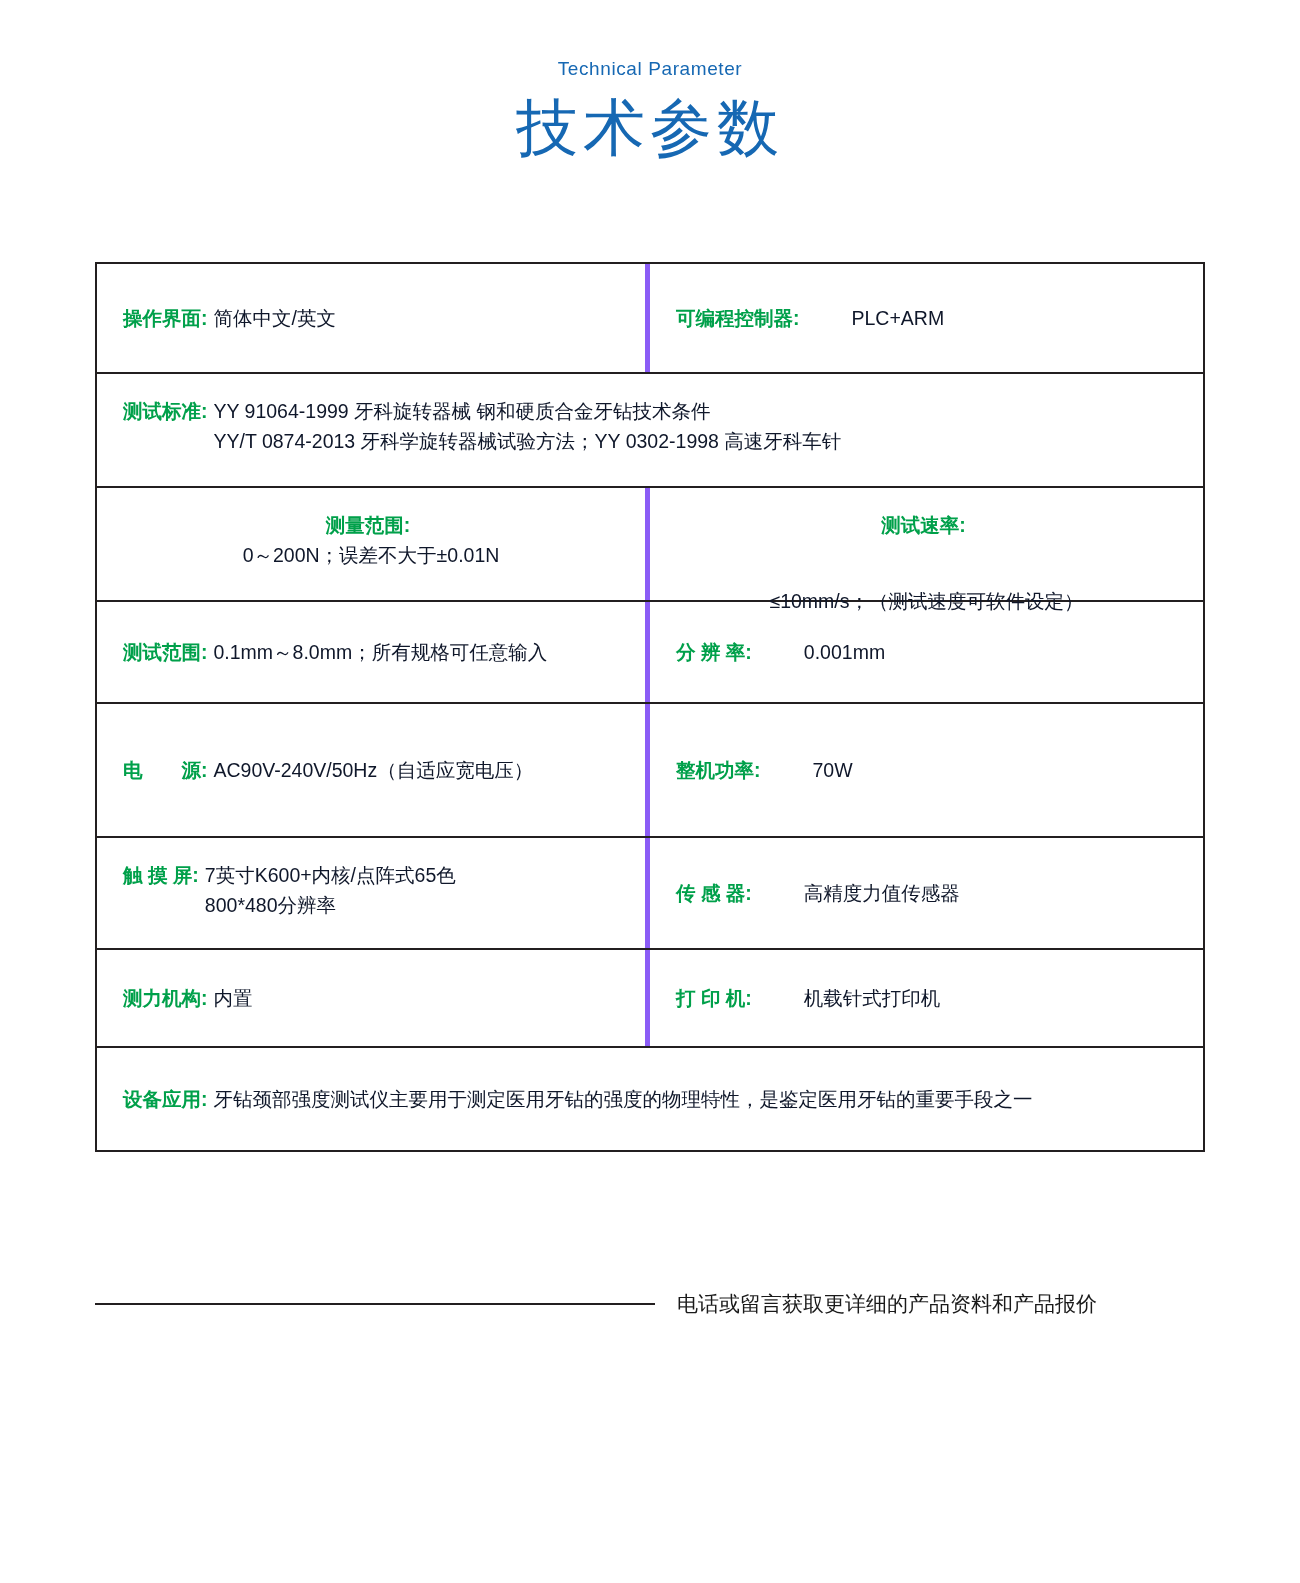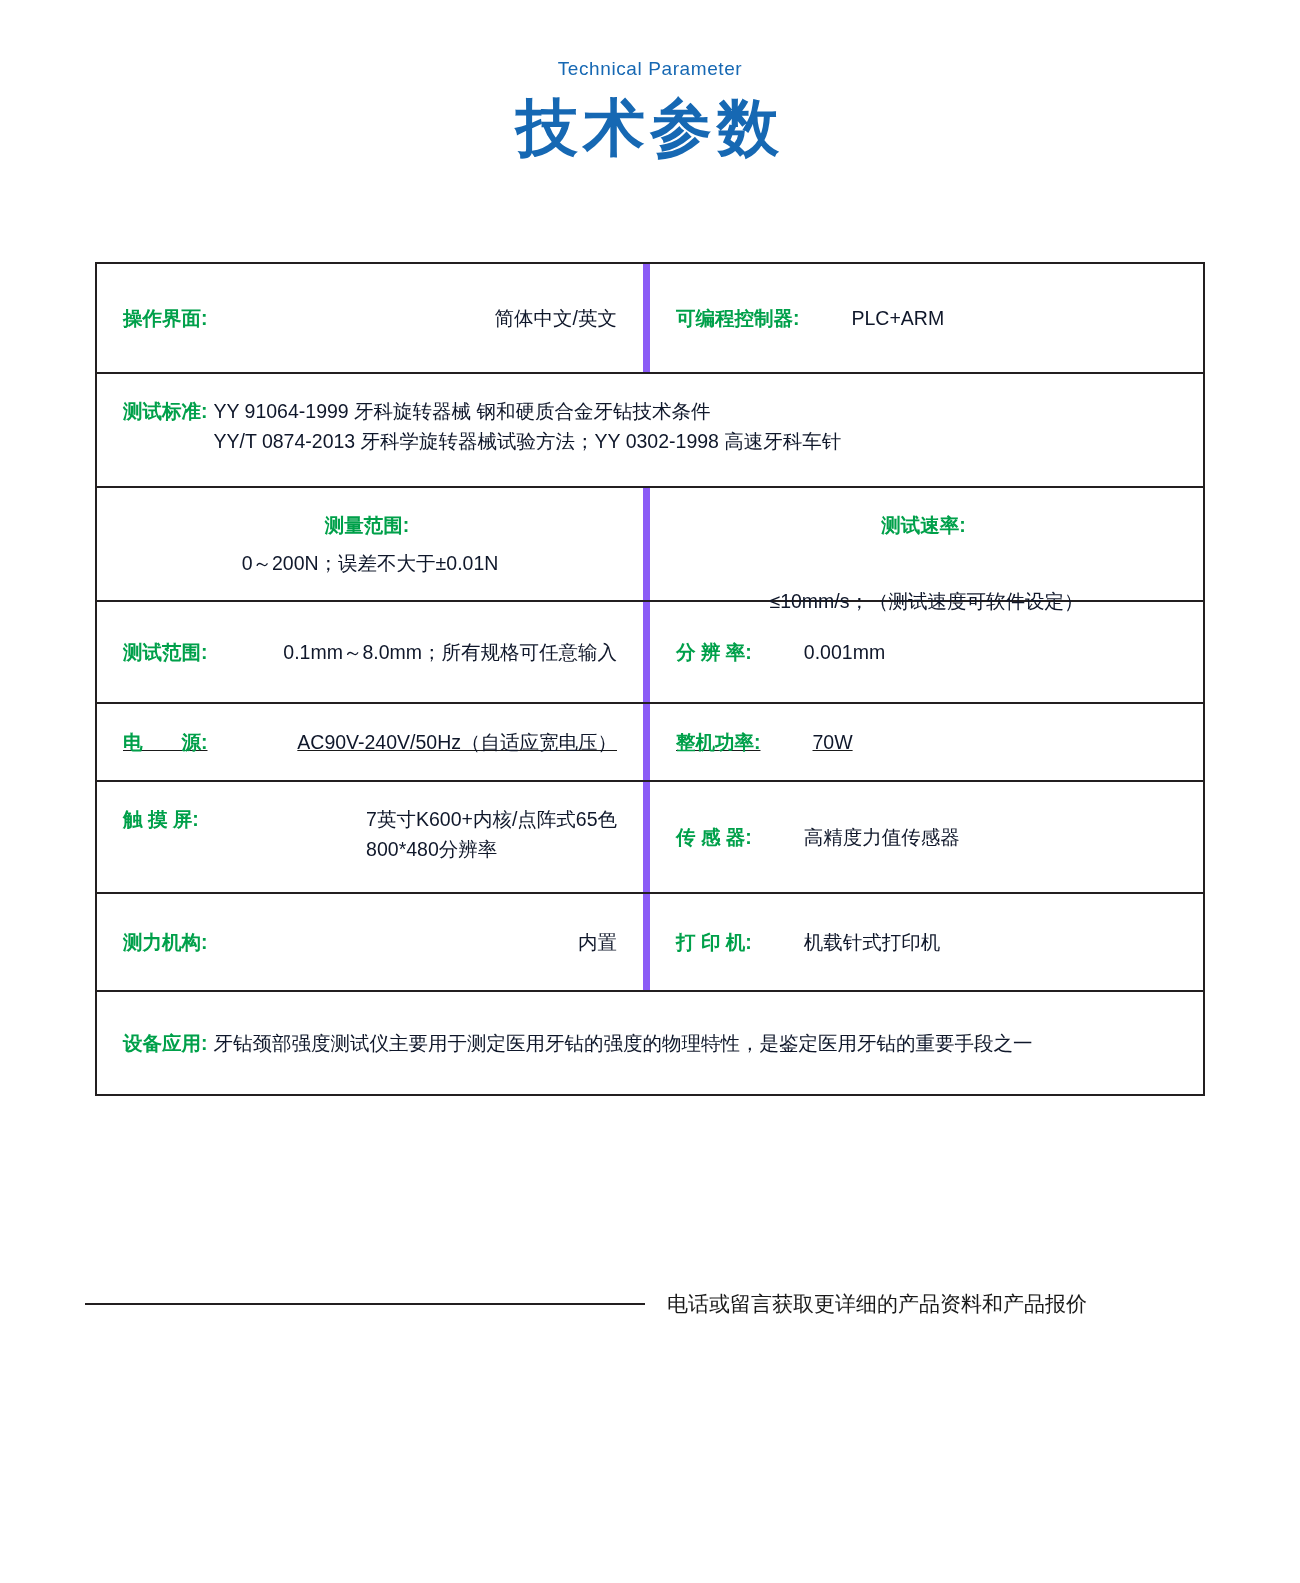--- a/index.html
+++ b/index.html
@@ -27,21 +27,21 @@
     padding-top: 58px;
   }
   .header .eyebrow {
     font-size: 19px;
     font-weight: normal;
     color: #1668b3;
     letter-spacing: 0.6px;
   }
   .header .title {
     font-size: 62px;
-    font-weight: bold;
+    font-weight: normal;
     color: #1668b3;
     letter-spacing: 5px;
     margin-top: 12px;
     line-height: 1.15;
     text-align: center;
   }
 
   
   .table-wrap {
     position: absolute;
@@ -62,22 +62,21 @@
   .cell {
     box-sizing: border-box;
     padding: 22px 26px;
     display: flex;
     align-items: center;
     font-size: 19.5px;
     line-height: 1.55;
   }
   .cell.left {
     width: 50%;
-    border-right: 7px solid #8b5cf6;
-    justify-content: space-between;
+    border-right: 5px solid #8b5cf6;
   }
   .cell.right {
     width: 50%;
     gap: 46px;
   }
   .cell.full {
     width: 100%;
   }
   .lbl {
     color: #00a04a;
@@ -87,31 +86,31 @@
   }
   .val {
     color: #0f172a;
     white-space: pre-line;
   }
   .r-ops   .cell { height: 108px; }
   .r-std   .cell { height: 112px; align-items: center; }
   .r-range .cell { height: 112px; flex-direction: column; }
   .r-test  .cell { height: 100px; }
   .r-wt    .cell { height: 104px; }
-  .r-pwr   .cell { height: 76px; text-decoration: underline; }
+  .r-pwr   .cell { height: 132px; }
   .r-scr   .cell { height: 110px; }
   .r-mech  .cell { height: 96px; }
   .r-app   .cell { height: 102px; }
 
   .cell.align-top { align-items: flex-start; }
 
   
   .footer {
     position: absolute;
-    left: 85px;
+    left: 95px;
     top: 1290px;
     width: 1110px;
     display: flex;
     align-items: center;
   }
   .footer .rule {
     height: 2px;
     background: #231f20;
     flex: 0 0 560px;
     margin-right: 22px;

